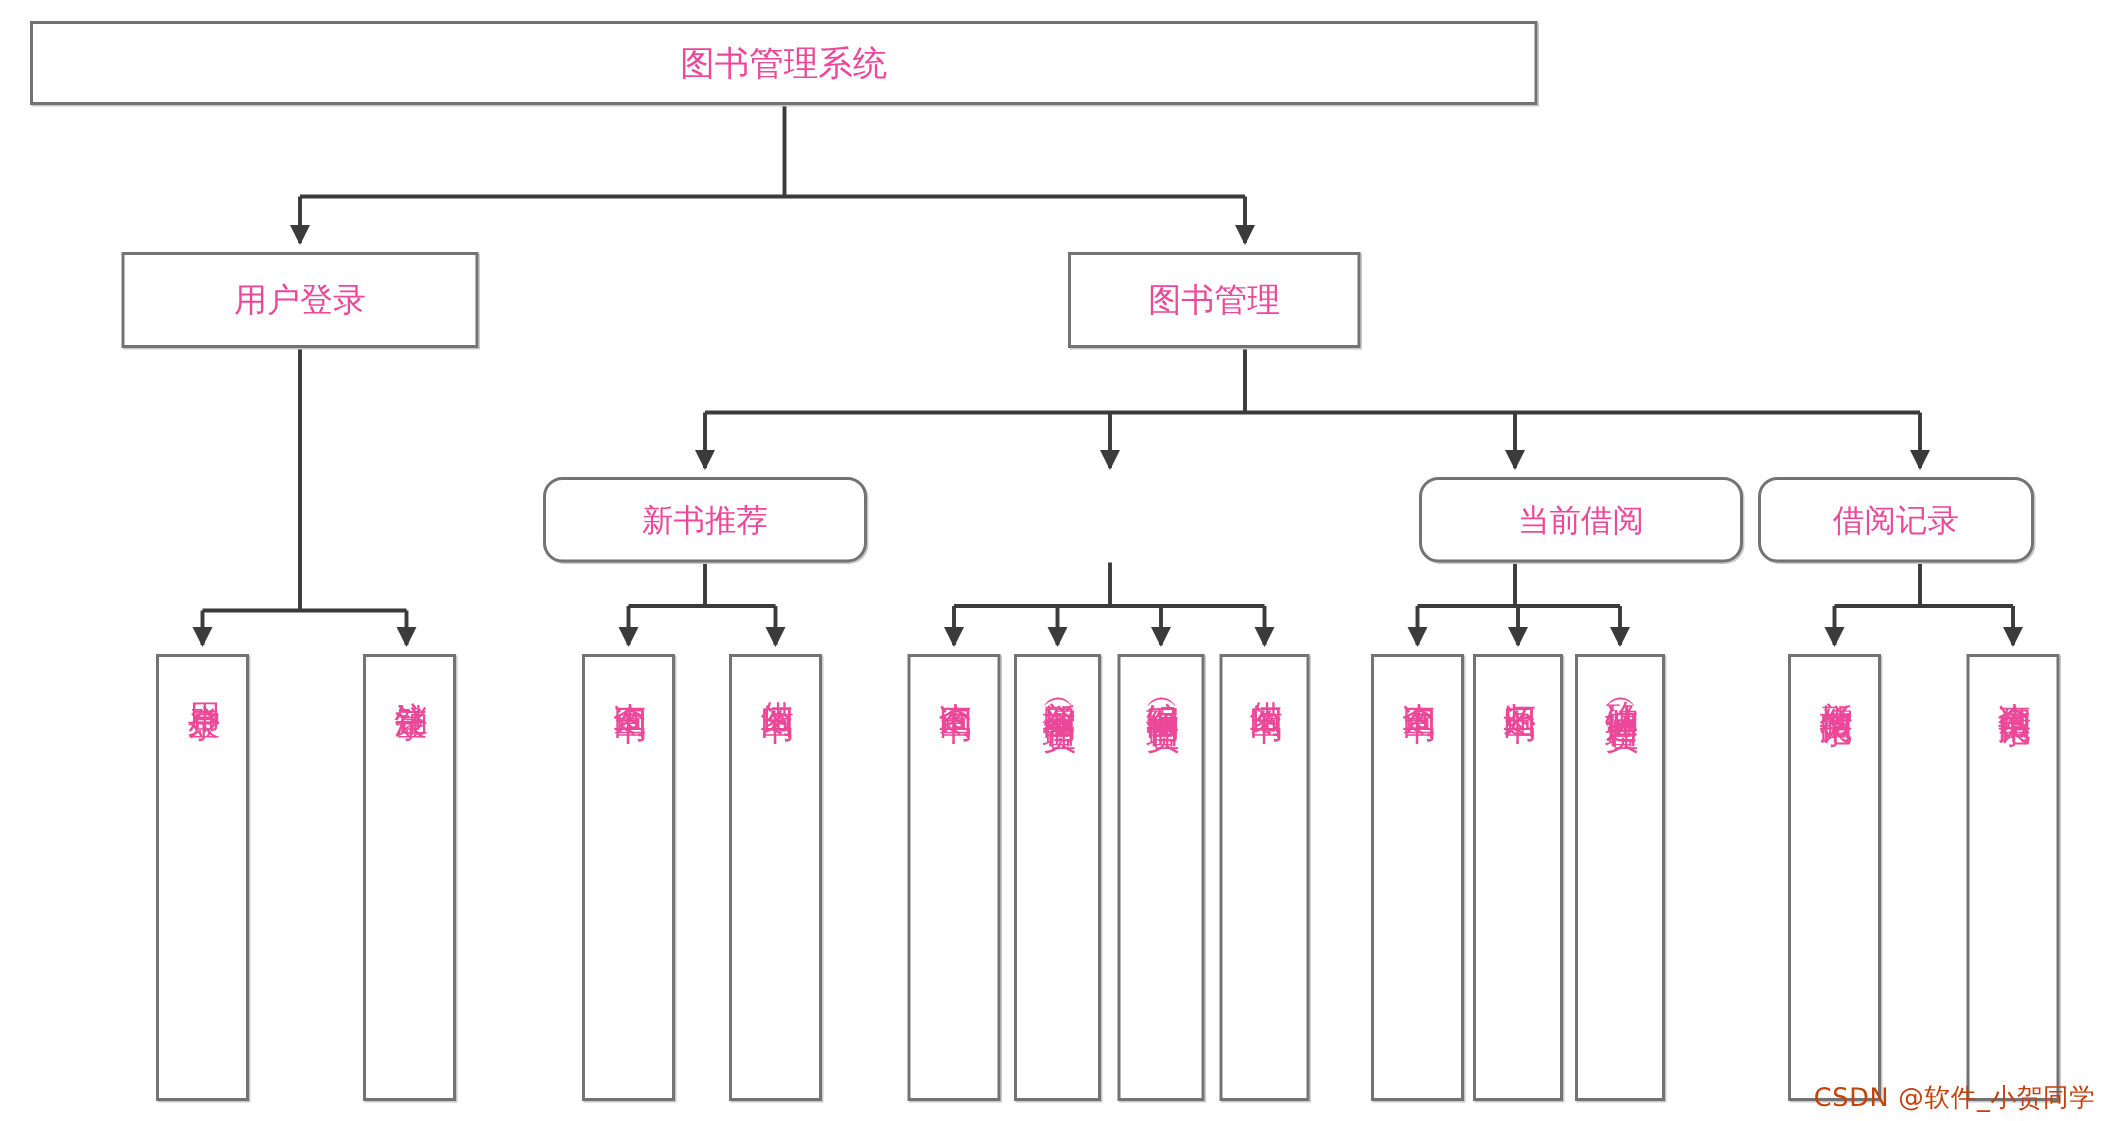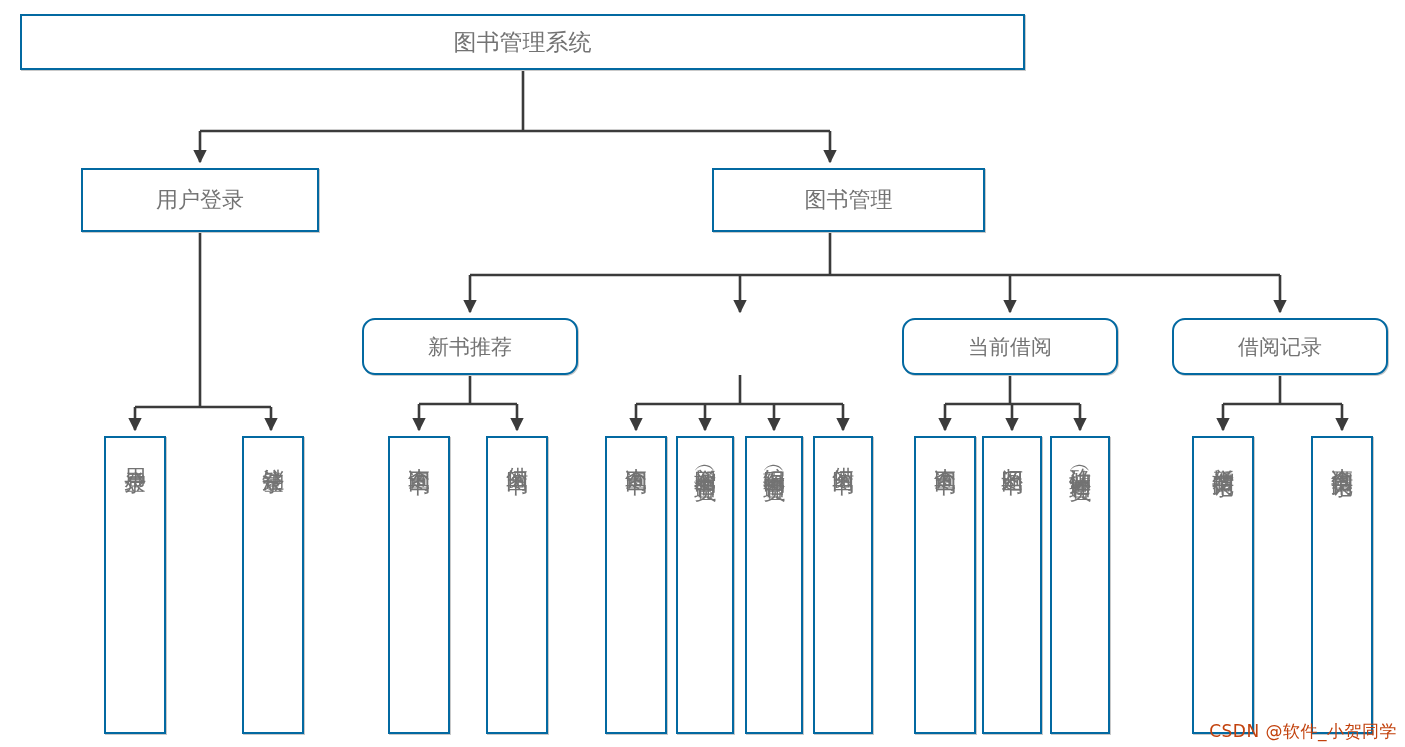--- a/index.html
+++ b/index.html
@@ -20,26 +20,26 @@
     left: 0;
     top: 0;
     width: 1405px;
     height: 747px;
     pointer-events: none;
   }
   .node {
     position: absolute;
     box-sizing: border-box;
     background: #ffffff;
-    border: 2px solid #0369a1;
+    border: 2px solid #737373;
     box-shadow: 1px 1px 0 0 #c9c9c9;
     display: flex;
     align-items: center;
     justify-content: center;
-    color: #737373;
+    color: #ec4899;
   }
   .node.root {
     font-size: 23px;
   }
   .node.lvl1 {
     font-size: 22px;
   }
   .node.lvl2 {
     font-size: 21px;
     border-radius: 13px;
@@ -125,31 +125,31 @@
     </g>
   </svg>
 
   <div class="node root" style="left:20px; top:14px; width:1005px; height:56px;">
     <span class="htext">图书管理系统</span>
   </div>
 
   <div class="node lvl1" style="left:81px; top:168px; width:238px; height:64px;">
     <span class="htext">用户登录</span>
   </div>
-  <div class="node lvl1" style="left:712px; top:168px; width:273px; height:64px;">
+  <div class="node lvl1" style="left:712px; top:168px; width:195px; height:64px;">
     <span class="htext">图书管理</span>
   </div>
 
   <div class="node lvl2" style="left:362px; top:318px; width:216px; height:57px;">
     <span class="htext">新书推荐</span>
   </div>
-  <div class="node lvl2" style="left:902px; top:318px; width:216px; height:57px;">
+  <div class="node lvl2" style="left:946px; top:318px; width:216px; height:57px;">
     <span class="htext">当前借阅</span>
   </div>
-  <div class="node lvl2" style="left:1172px; top:318px; width:216px; height:57px;">
+  <div class="node lvl2" style="left:1172px; top:318px; width:184px; height:57px;">
     <span class="htext">借阅记录</span>
   </div>
 
   <div class="node leaf" style="left:104px; top:436px; width:62px; height:298px;">
     <span class="vtext">用户登录</span>
   </div>
   <div class="node leaf" style="left:242px; top:436px; width:62px; height:298px;">
     <span class="vtext">注销登录</span>
   </div>
 

